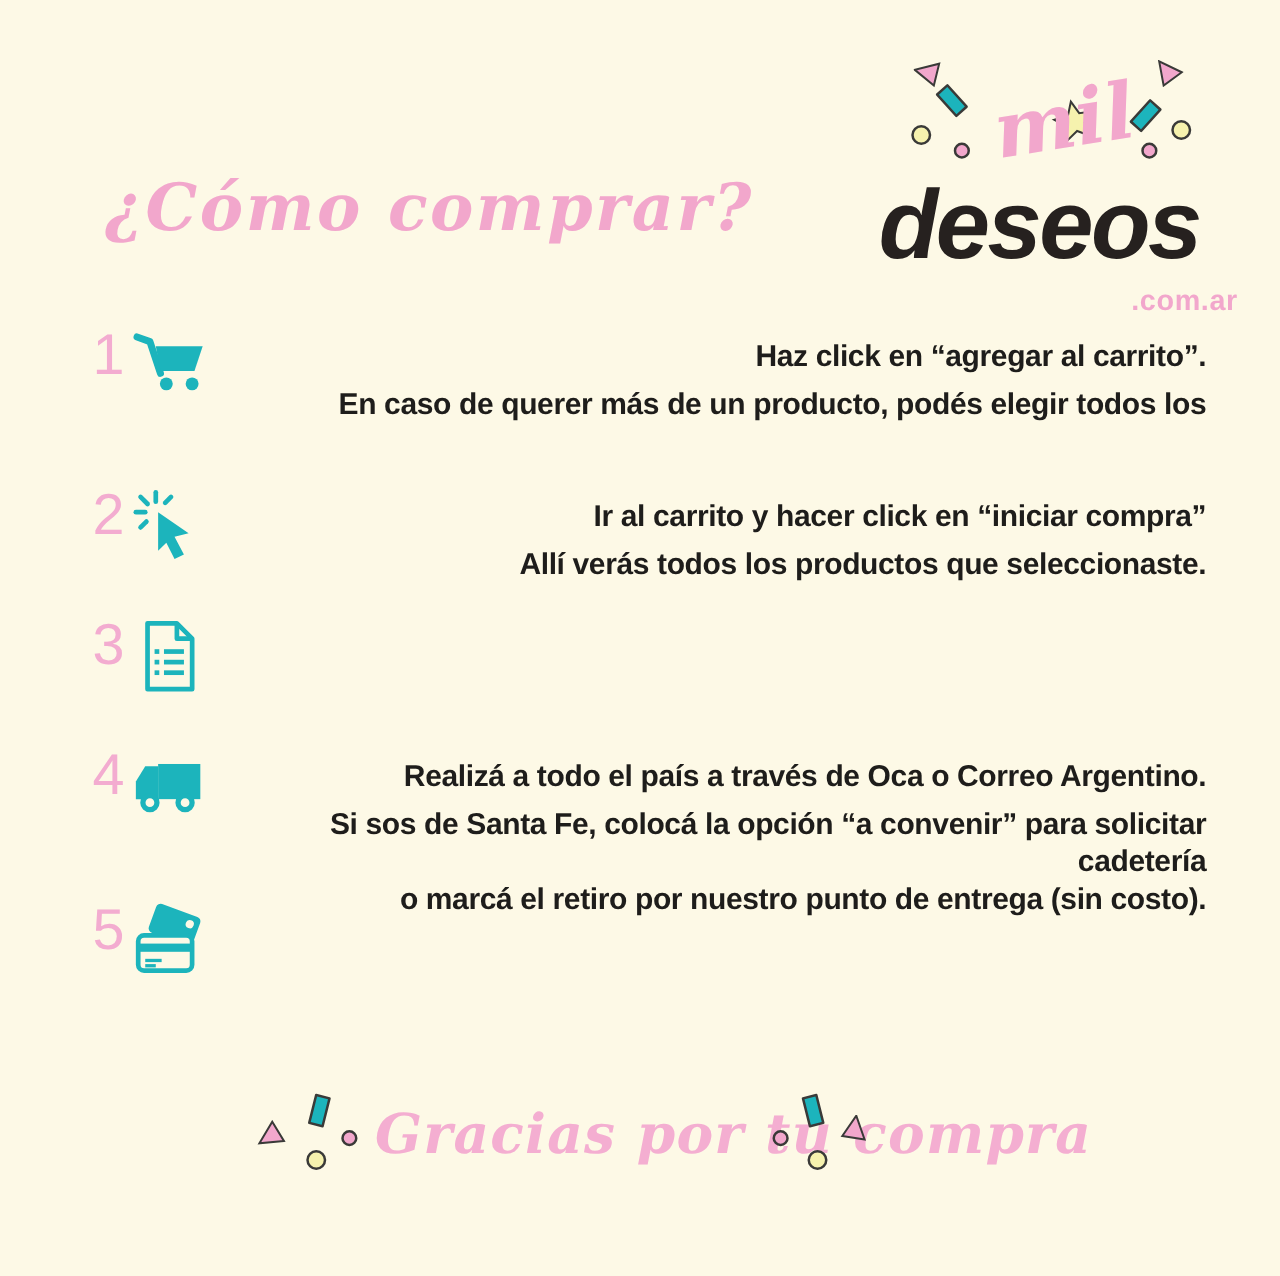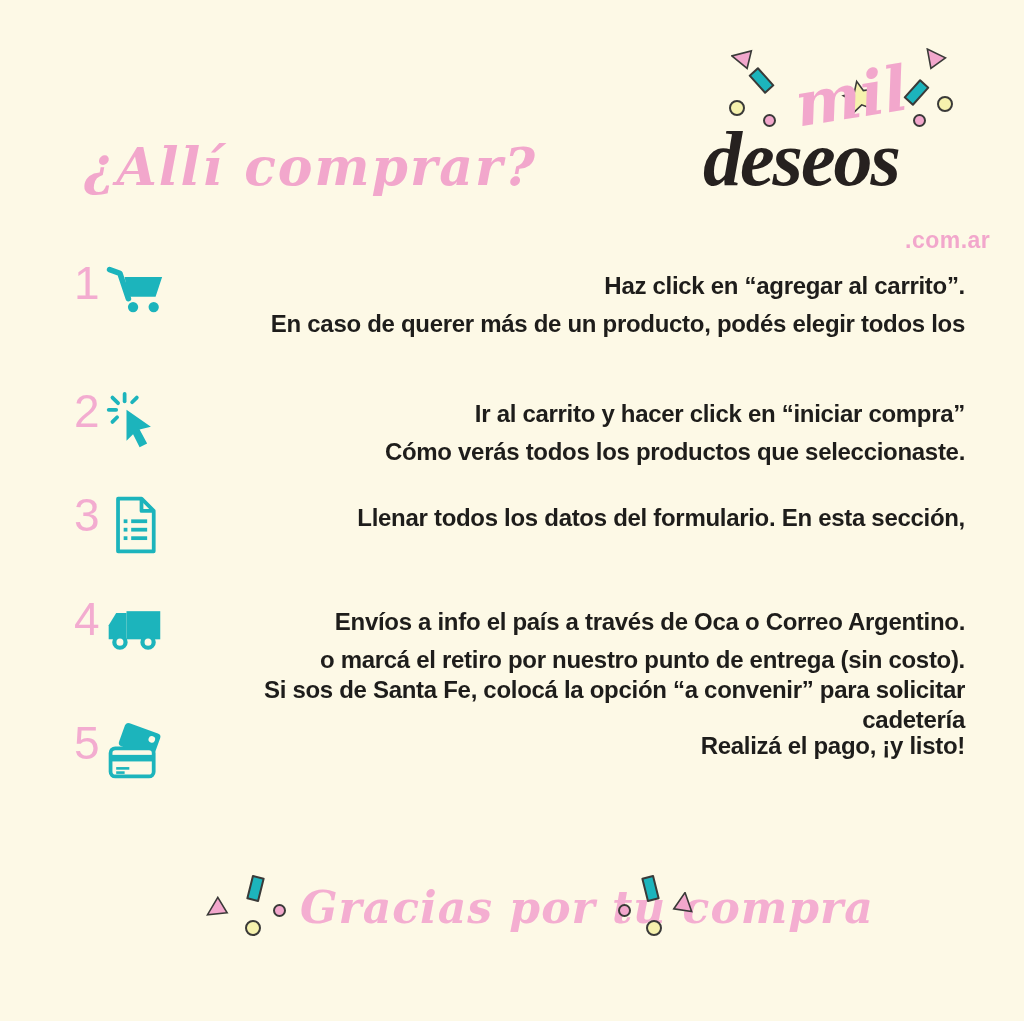--- a/index.html
+++ b/index.html
@@ -19,22 +19,22 @@
     color:#f2a7cc;
   }
   
   .logo{position:absolute;left:703px;top:38px;width:296px;height:200px;}
   .logo .mil{
     position:absolute;left:92px;top:22px;
     font-family:"DejaVu Serif", serif;font-style:italic;font-weight:700;
     font-size:62px;color:#f2a7cc;transform:rotate(-9deg);
   }
   .logo .deseos{
-    position:absolute;left:0px;top:76px;
-    font-family:Liberation Serif, serif;font-style:italic;font-weight:700;
+    position:absolute;left:0px;top:96px;
+    font-family:Liberation Sans, sans-serif;font-style:italic;font-weight:700;
     font-size:78px;color:#26211f;letter-spacing:-2px;
   }
   .logo .comar{
     position:absolute;left:202px;top:170px;
     font-size:23px;font-weight:700;color:#f2a7cc;letter-spacing:.5px;margin-top:19px;
   }
   
   .cf{position:absolute;}
   .cf-rect{width:9px;height:21px;border:2px solid #3a3a38;background:#1cb4bc;border-radius:1px;}
   .cf-circle{border:2px solid #3a3a38;border-radius:50%;}
@@ -59,21 +59,21 @@
     font-size:44px;color:#f4aed1;letter-spacing:1px;
   }
   .cf-group{position:absolute;width:95px;height:70px;}
   svg .teal{fill:#1cb4bc;}
 </style>
 </head>
 <body>
 
 <div id="canvas">
 
-  <div class="page-title">¿Allí comprar?</div>
+  <div class="page-title">¿Cómo comprar?</div>
 
   <div class="logo">
 
     <svg class="cf" style="left:28px;top:10px" width="26" height="24">
       <polygon points="13,3 23,20 3,18" fill="#f2a7cc" stroke="#3a3a38" stroke-width="1.6" transform="rotate(160 13 12)"></polygon>
     </svg>
     <div class="cf cf-rect" style="left:52px;top:30px;transform:rotate(-42deg)"></div>
     <div class="cf cf-circle yellow" style="left:26px;top:62px"></div>
     <div class="cf cf-circle pink" style="left:60px;top:76px"></div>
     <svg class="cf" style="left:138px;top:40px" width="38" height="38">
@@ -115,75 +115,73 @@
         <line x1="5" y1="20" x2="13" y2="20"></line>
         <line x1="9" y1="7" x2="15" y2="13"></line>
         <line x1="35" y1="7" x2="30" y2="12"></line>
         <line x1="9" y1="33" x2="14" y2="28"></line>
       </g>
       <polygon class="teal" points="24,20 50,38 38,41 46,56 38,60 31,46 24,53"></polygon>
     </svg>
     <div class="step-text">
       <div class="step-lead">Ir al carrito y hacer click en “iniciar compra”</div>
       <div class="step-body">
-        <div>Cómo verás todos los productos que seleccionaste.</div>
+        <div>Allí verás todos los productos que seleccionaste.</div>
       </div>
     </div>
   </div>
 
   <div class="step tight" style="top:490px">
     <div class="step-num">3</div>
     <svg class="step-icon" viewBox="0 0 56 66">
       <path d="M11 5 H36 L49 18 V61 H11 Z" fill="none" stroke="#1cb4bc" stroke-width="4" stroke-linejoin="round"></path>
       <path d="M36 5 V18 H49" fill="none" stroke="#1cb4bc" stroke-width="4" stroke-linejoin="round"></path>
       <g class="teal">
         <rect x="17" y="27" width="4" height="4"></rect>
           <rect x="25" y="27" width="17" height="4"></rect>
         <rect x="17" y="36" width="4" height="4"></rect>
           <rect x="25" y="36" width="17" height="4"></rect>
         <rect x="17" y="45" width="4" height="4"></rect>
           <rect x="25" y="45" width="17" height="4"></rect>
       </g>
     </svg>
     <div class="step-text">
-      <div class="step-lead">Llenar todos los datos del formulario. En esta sección,</div>
     </div>
   </div>
 
   <div class="step" style="top:594px">
     <div class="step-num">4</div>
     <svg class="step-icon" viewBox="0 0 64 52">
       <rect class="teal" x="24" y="7" width="36" height="30"></rect>
       <path class="teal" d="M5 37 V22 L13 9 H24 V37 Z"></path>
       <circle cx="17" cy="40" r="6" fill="#fdf9e6" stroke="#1cb4bc" stroke-width="4.5"></circle>
       <circle cx="47" cy="40" r="6" fill="#fdf9e6" stroke="#1cb4bc" stroke-width="4.5"></circle>
     </svg>
     <div class="step-text">
-      <div class="step-lead">Envíos a info el país a través de Oca o Correo Argentino.</div>
+      <div class="step-lead">Realizá a todo el país a través de Oca o Correo Argentino.</div>
       <div class="step-body">
+        <div>Si sos de Santa Fe, colocá la opción “a convenir” para solicitar cadetería</div>
         <div>o marcá el retiro por nuestro punto de entrega (sin costo).</div>
-        <div>Si sos de Santa Fe, colocá la opción “a convenir” para solicitar cadetería</div>
       </div>
     </div>
   </div>
 
   <div class="step" style="top:718px">
     <div class="step-num">5</div>
     <svg class="step-icon" viewBox="0 0 64 58">
       <g transform="rotate(20 38 15)">
         <rect class="teal" x="18" y="2" width="40" height="26" rx="4"></rect>
         <circle cx="50" cy="10" r="3.5" fill="#fdf9e6"></circle>
       </g>
       <rect x="7" y="24" width="46" height="30" rx="5" fill="#fdf9e6" stroke="#1cb4bc" stroke-width="4"></rect>
       <rect class="teal" x="6" y="31" width="48" height="7"></rect>
       <rect class="teal" x="13" y="44" width="14" height="2.8"></rect>
       <rect class="teal" x="13" y="48.5" width="9" height="2.8"></rect>
     </svg>
     <div class="step-text">
-      <div class="step-lead">Realizá el pago, ¡y listo!</div>
     </div>
   </div>
 
   <div class="cf-group" style="left:205px;top:872px">
     <svg class="cf" style="left:0px;top:24px" width="28" height="26">
       <polygon points="14,4 24,21 4,19" fill="#f2a7cc" stroke="#3a3a38" stroke-width="1.6" transform="rotate(115 14 13)"></polygon>
     </svg>
     <div class="cf cf-rect" style="left:44px;top:4px;transform:rotate(14deg)"></div>
     <div class="cf cf-circle pink" style="left:68px;top:32px"></div>
     <div class="cf cf-circle yellow" style="left:40px;top:48px"></div>

